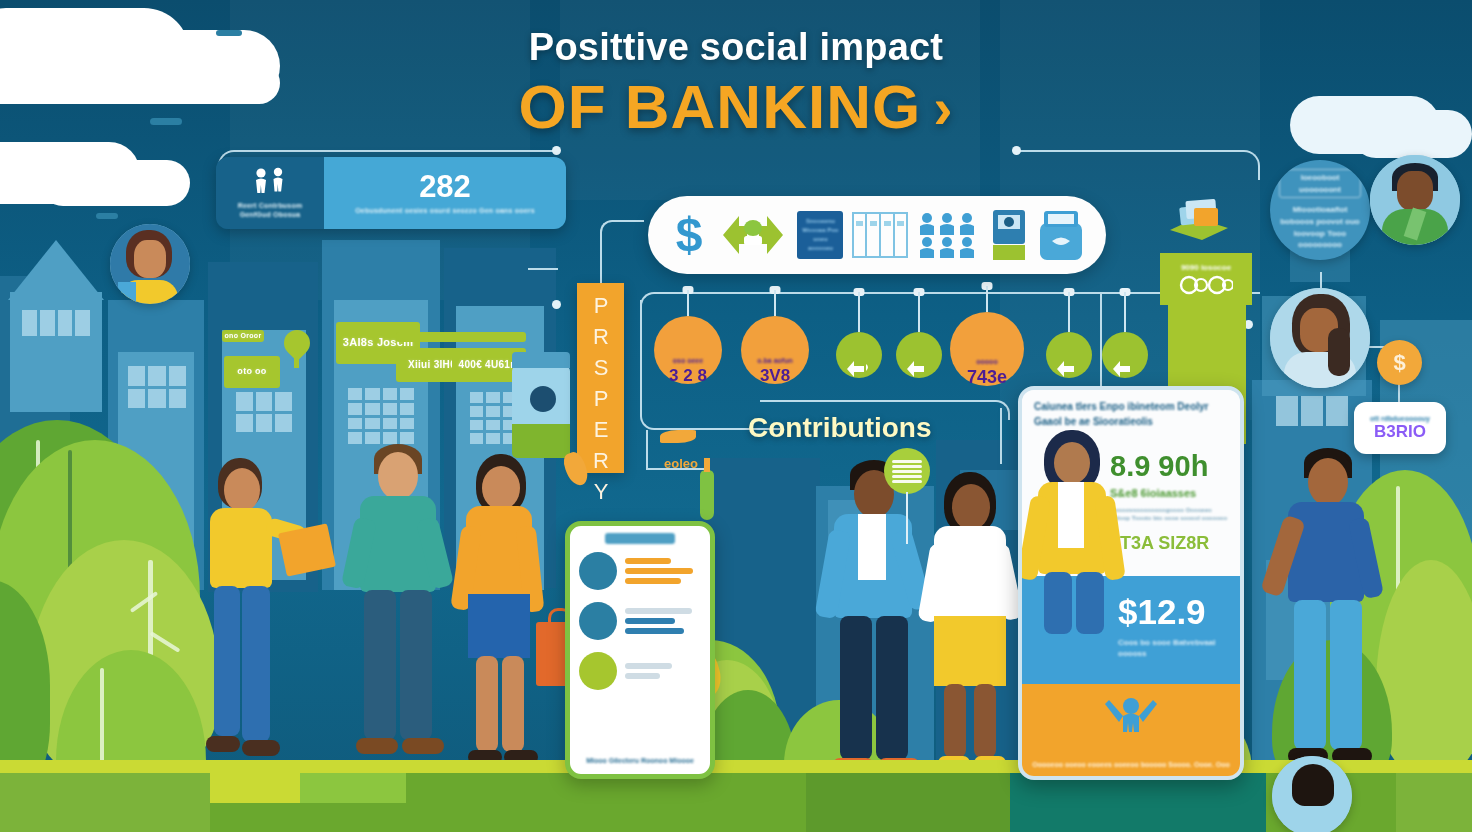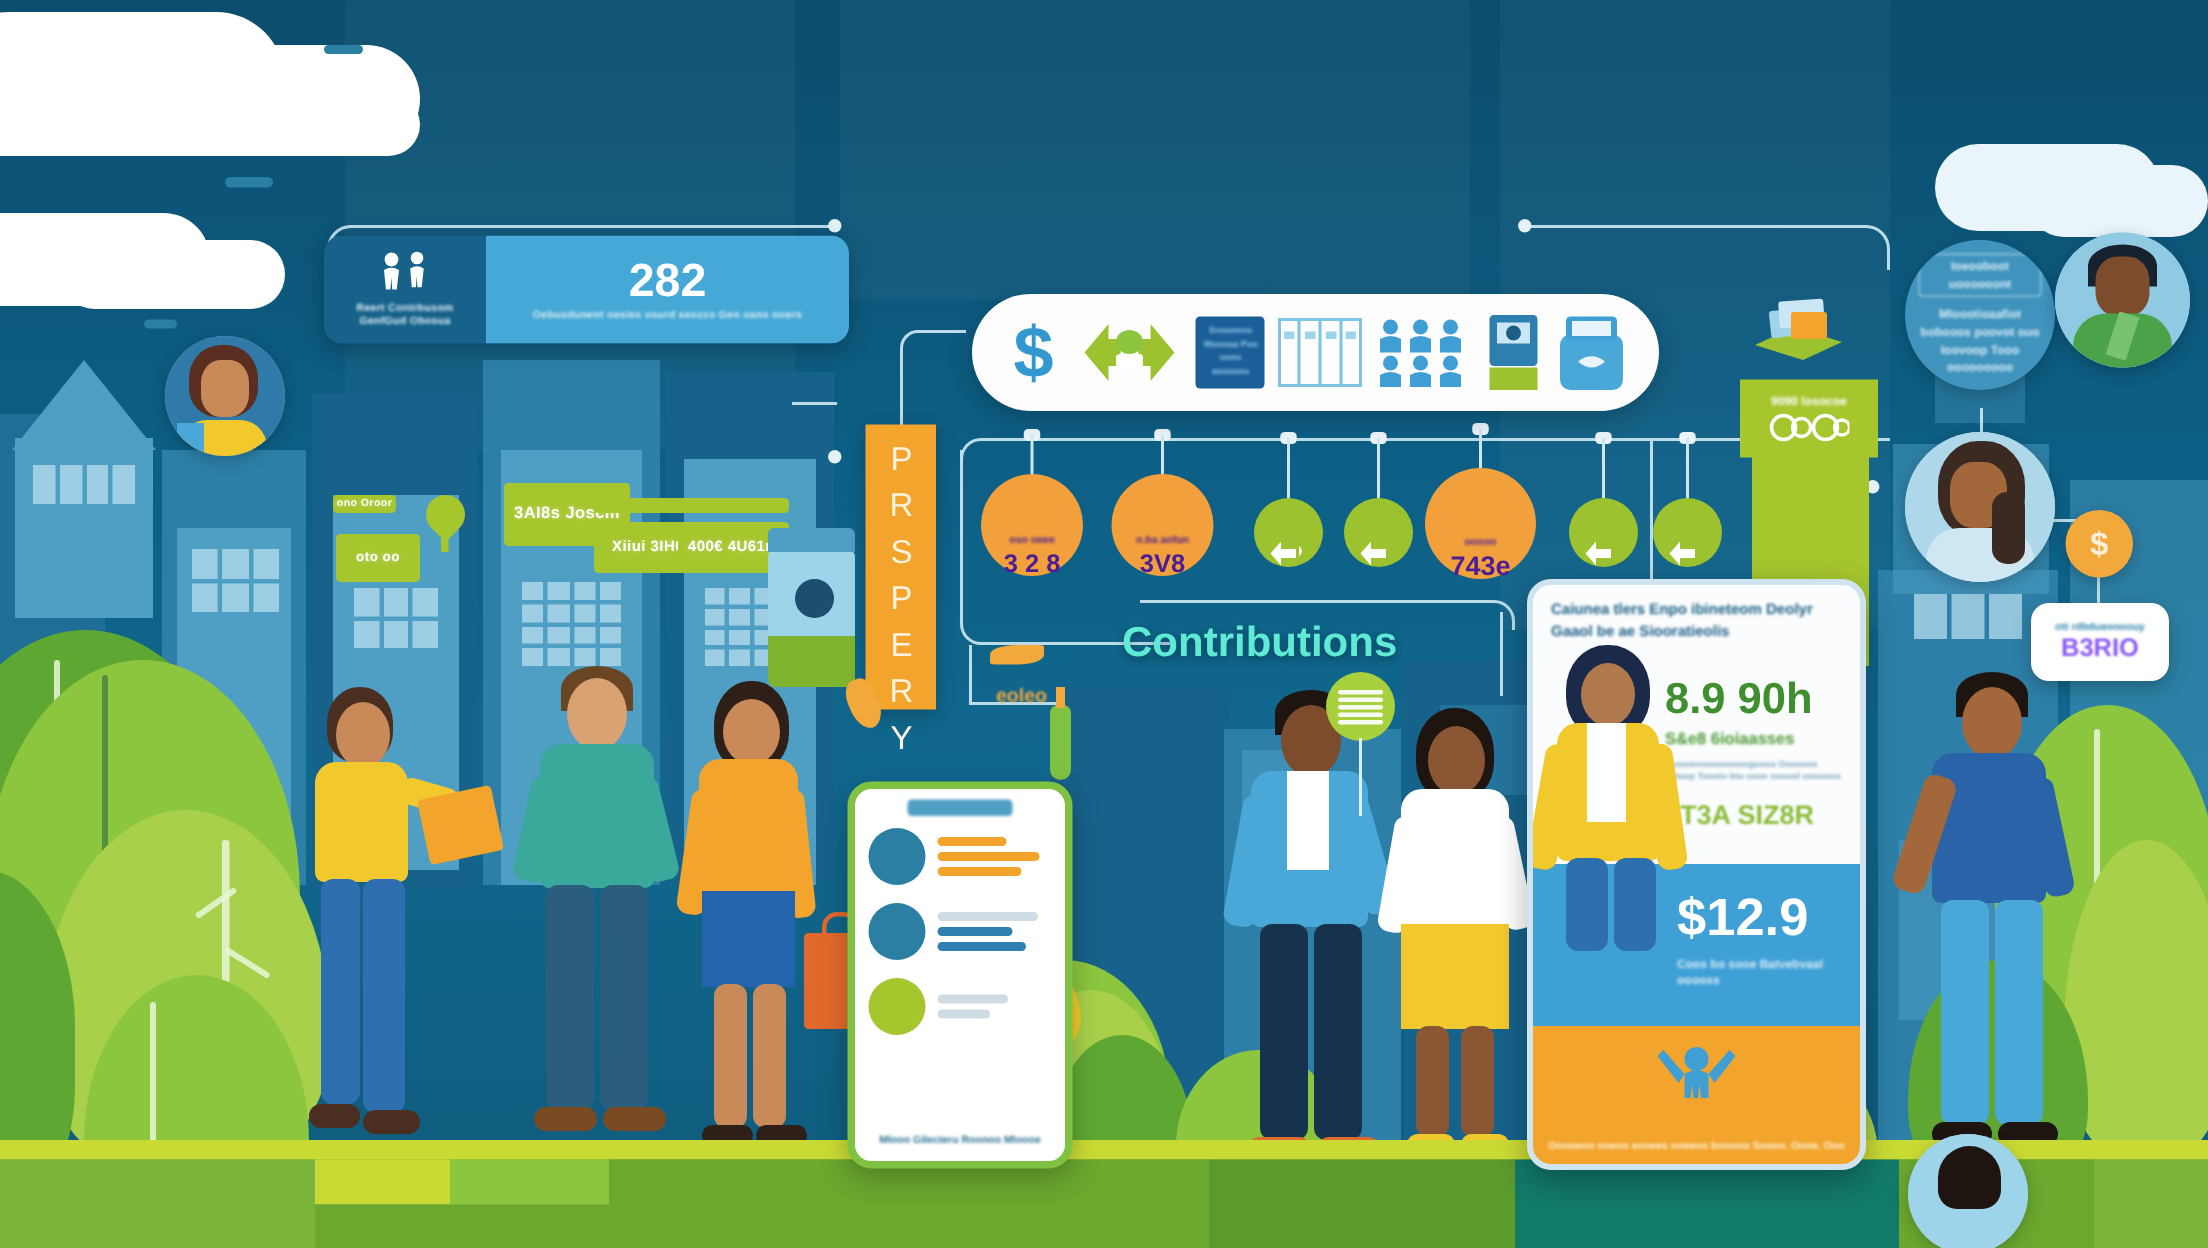--- a/index.html
+++ b/index.html
@@ -100,21 +100,21 @@
   #prosperity { position:absolute; left:577px; top:283px; width:47px; height:190px; background:#f2a42c;
                 z-index:23; display:flex; align-items:flex-start; justify-content:center; padding-top:10px;
                 box-shadow:0 4px 12px rgba(0,0,0,.22); }
   #prosperity span { color:#fdf3e0; font-size:22px; font-weight:500; letter-spacing:6px;
                      writing-mode:vertical-rl; text-orientation:upright; line-height:.82; filter:blur(.3px); }
 
   
   #greenbar { position:absolute; left:1168px; top:282px; width:78px; height:162px; background:#a6c62e; z-index:21; }
 
   
-  #contribTitle { position:absolute; left:748px; top:412px; color:#5eead4; font-size:28px; font-weight:700;
+  #contribTitle { position:absolute; left:748px; top:412px; color:#fef9c3; font-size:28px; font-weight:700;
                   z-index:26; text-shadow:0 2px 6px rgba(0,0,0,.35); }
 
   
   #phonecard { position:absolute; left:565px; top:521px; width:150px; height:258px; background:#ffffff;
                border-radius:16px; z-index:27; box-shadow:0 6px 18px rgba(0,0,0,.25);
                border:5px solid #7fc242; overflow:hidden; }
   #phonecard .pc-title { margin:7px auto 8px; width:70px; height:11px; border-radius:3px; background:#4f9fc4;
                          filter:blur(1.1px); }
   .pc-row { display:flex; align-items:center; gap:8px; padding:0 9px; margin-bottom:12px; }
   .pc-ico { width:38px; height:38px; border-radius:50%; flex:0 0 38px; }
@@ -364,20 +364,26 @@
   <div class="leaf dark" style="left:700px;top:690px;width:96px;height:130px;"></div>
   <div style="position:absolute;left:686px;top:650px;width:34px;height:48px;background:#f2c92c;border-radius:60% 40% 55% 45%;transform:rotate(-18deg);"></div>
 
   <div class="leaf" style="left:1330px;top:470px;width:150px;height:230px;"></div>
   <div class="vein" style="left:1396px;top:486px;width:4px;height:210px;"></div>
   <div class="leaf lime" style="left:1376px;top:560px;width:110px;height:220px;"></div>
   <div class="leaf dark" style="left:1272px;top:640px;width:120px;height:160px;"></div>
   <div class="leaf" style="left:784px;top:700px;width:110px;height:110px;"></div>
   <div class="leaf lime" style="left:1132px;top:706px;width:120px;height:110px;"></div>
 
+  <div id="header">
+    <div id="title1">Posittive social impact</div>
+    <div id="title2">
+      <span>OF BANKING</span><span class="arrow">›</span>
+    </div>
+  </div>
 
 
   <div id="keypanel">
     <div id="statbar">
       <div class="cell c0">
         <svg class="ppl-icon" width="40" height="30" viewBox="0 0 40 30" aria-hidden="true">
           <circle cx="11" cy="6" r="4.6" fill="#fff"></circle>
           <path d="M6 13 q5 -3 10 0 l-1.5 13 h-3 l-.6 -8 -.6 8 h-3 z" fill="#fff"></path>
           <circle cx="28" cy="5" r="4.2" fill="#fff"></circle>
           <path d="M23.5 12 q4.5 -3 9 0 l-1.4 12.5 h-2.8 l-.5 -7.5 -.5 7.5 h-2.8 z" fill="#fff"></path>

